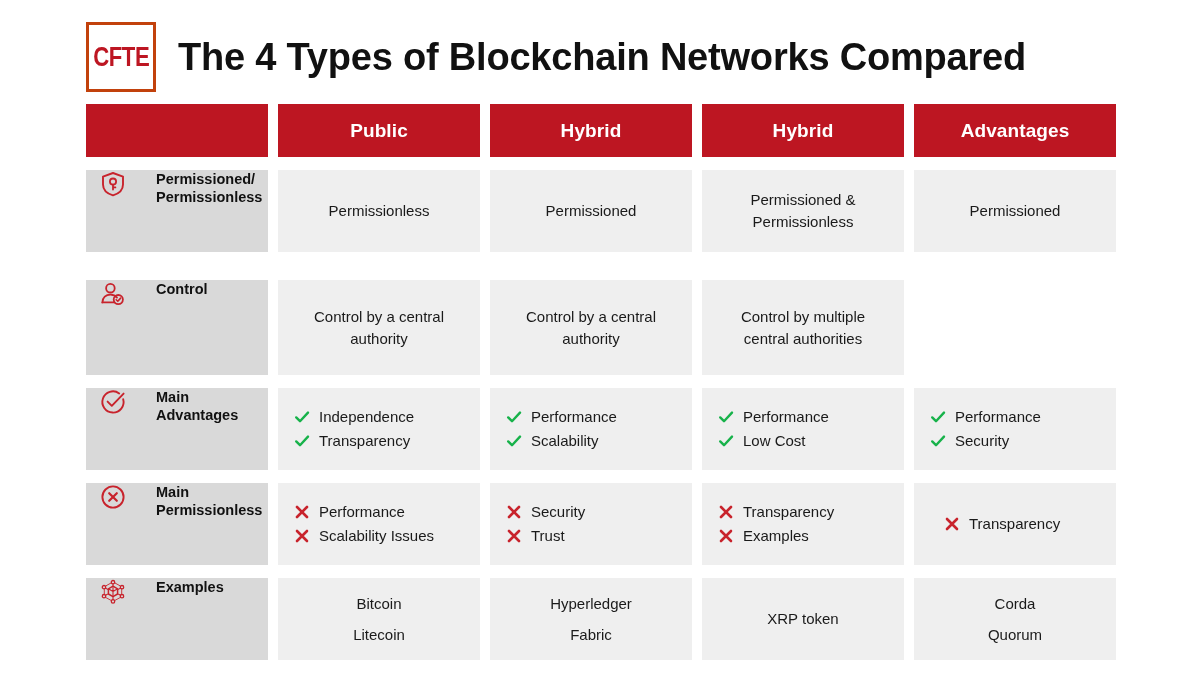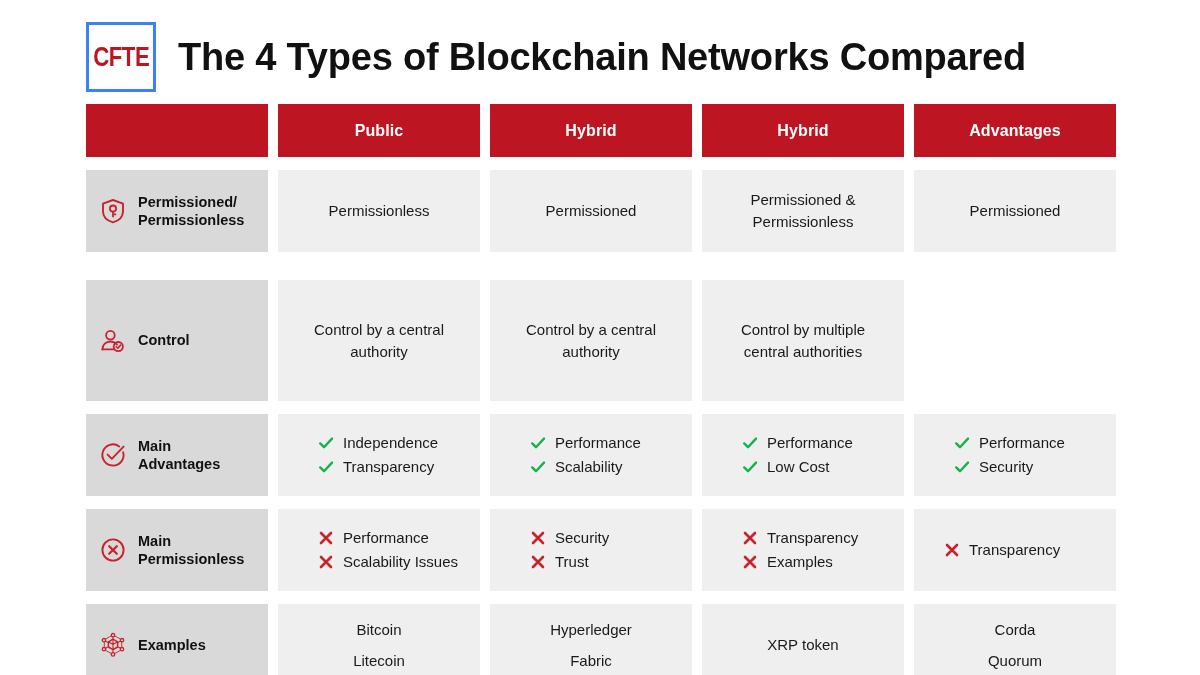--- a/index.html
+++ b/index.html
@@ -25,21 +25,21 @@
     position: absolute;
     left: 86px;
     top: 22px;
     display: flex;
     align-items: center;
     gap: 22px;
   }
   .logo-box {
     width: 70px;
     height: 70px;
-    border: 3px solid #3b82f6;
+    border: 3px solid #c2410c;
     box-sizing: border-box;
     display: flex;
     align-items: center;
     justify-content: center;
     background: #ffffff;
   }
   .logo-text {
     color: #bd1622;
     font-family: "Liberation Sans Narrow", "Liberation Sans", sans-serif;
     font-weight: 700;
@@ -81,31 +81,31 @@
   .head-row { height: 53px; }
   .cell-head, .cell-head-blank {
     background: #bd1622;
     display: flex;
     align-items: center;
     justify-content: center;
     height: 53px;
   }
   .head-label {
     color: #ffffff;
-    font-size: 16px;
+    font-size: 19px;
     font-weight: 700;
     letter-spacing: 0.1px;
   }
 
   
   .cell-label {
     background: #d9d9d9;
     display: flex;
-    align-items: center;
-    gap: 11px;
+    align-items: flex-start;
+    gap: 29px;
     padding: 0 14px 0 13px;
   }
   .label-text {
     font-size: 14.5px;
     font-weight: 700;
     color: #111111;
     line-height: 1.25;
   }
 
   
@@ -119,21 +119,21 @@
   }
   .data-text {
     font-size: 15px;
     color: #1a1a1a;
     line-height: 1.45;
   }
 
   
   .cell-data.list {
     justify-content: flex-start;
-    padding-left: 40px;
+    padding-left: 16px;
     text-align: left;
   }
   .cell-data.list.single {
     align-items: center;
     padding-left: 30px;
   }
   .item-list {
     display: flex;
     flex-direction: column;
     gap: 6px;
@@ -158,21 +158,21 @@
 
   
   .cell-data.stacked .data-text {
     display: flex;
     flex-direction: column;
     gap: 9px;
   }
 
   
   .r1 { height: 82px; }
-  .r2 { height: 121px; margin-top: 28px; }
+  .r2 { height: 95px; margin-top: 28px; }
   .r3 { height: 82px; }
   .r4 { height: 82px; }
   .r5 { height: 82px; }
 
   .icon {
     flex: 0 0 28px;
     width: 28px;
     height: 28px;
     display: flex;
     align-items: center;

